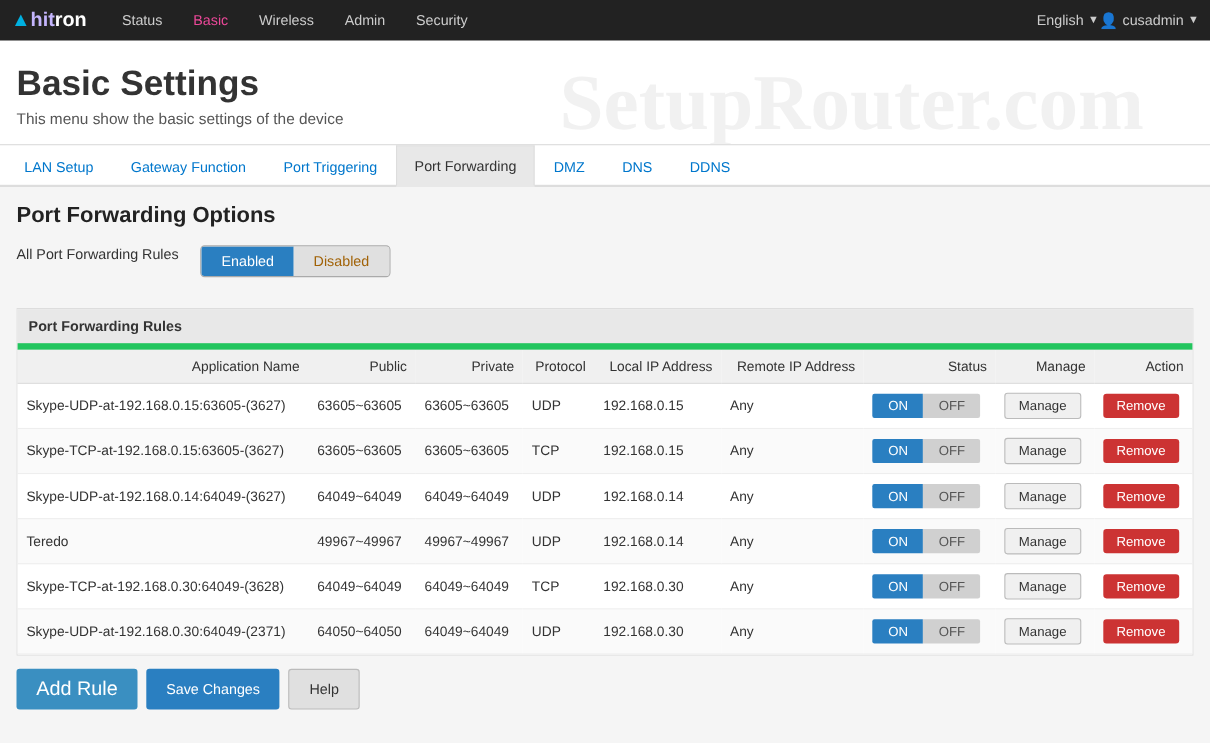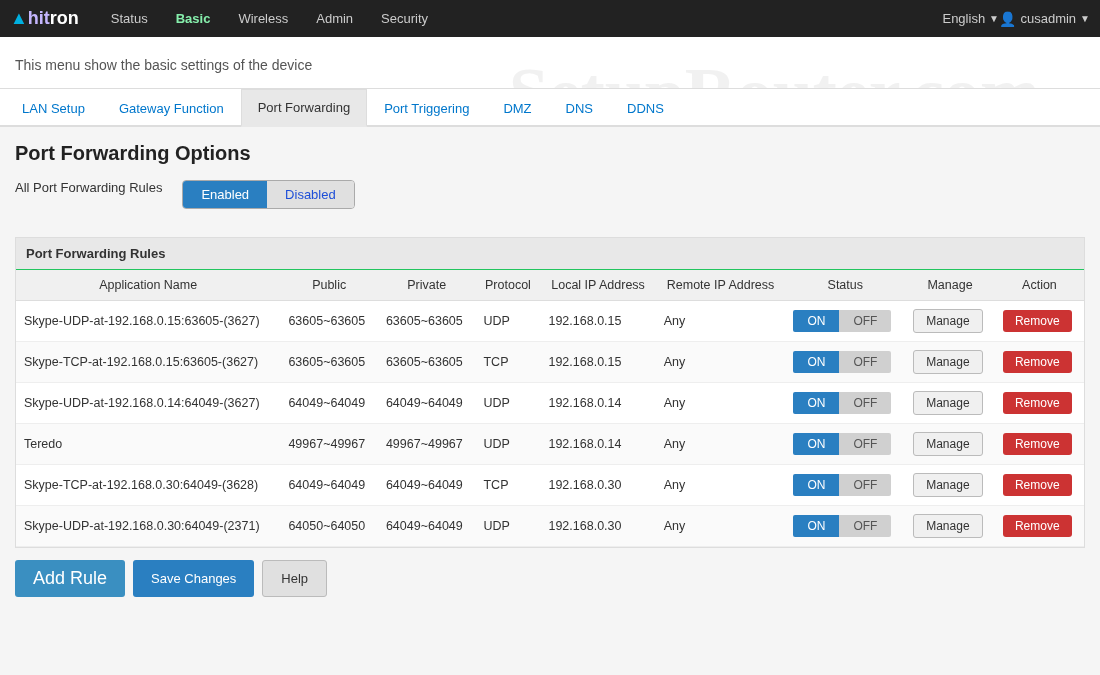--- a/index.html
+++ b/index.html
@@ -30,21 +30,21 @@
       gap: 4px;
       flex: 1;
     }
     .nav-item {
       color: #ccc;
       padding: 8px 12px;
       cursor: pointer;
       font-size: 13px;
       text-decoration: none;
     }
-    .nav-item.active { color: #86efac; font-weight: bold; }
+    .nav-item.active { color: #ec4899; font-weight: normal; }
     .navbar-right {
       display: flex;
       align-items: center;
       margin-left: auto;
       color: #ccc;
       font-size: 13px;
     }
     .navbar-right .lang-selector,
     .navbar-right .user-info {
       cursor: pointer;
@@ -135,50 +135,50 @@
       border: 1px solid #aaa;
       border-radius: 4px;
       overflow: hidden;
     }
     .toggle-btn {
       padding: 6px 18px;
       cursor: pointer;
       font-size: 13px;
       border: none;
       background: #e0e0e0;
-      color: #1d4ed8;
+      color: #a16207;
     }
     .toggle-btn.active-on {
       background: #2a7fc1;
       color: white;
     }
 
     
     .table-container {
       background: #fff;
       border: 1px solid #ddd;
     }
     .table-section-header {
       background: #e8e8e8;
       padding: 8px 10px;
       font-weight: bold;
       font-size: 13px;
-      border-bottom: 1px solid #22c55e;
+      border-bottom: 6px solid #22c55e;
     }
     table {
       width: 100%;
       border-collapse: collapse;
       font-size: 12.5px;
     }
     thead tr {
       background: #f0f0f0;
     }
     thead th {
       padding: 8px 8px;
-      text-align: center;
+      text-align: right;
       border-bottom: 1px solid #ddd;
       font-weight: normal;
       color: #333;
     }
     tbody tr {
       border-bottom: 1px solid #eee;
       background: #fff;
     }
     tbody tr:nth-child(even) {
       background: #fafafa;
@@ -294,29 +294,30 @@
     </div>
     <div class="user-info">
       <span class="user-icon">👤</span>
       <span>cusadmin</span>
       <span class="caret">▼</span>
     </div>
   </div>
 </nav>
 
 <div class="page-header">
+  <h1>Basic Settings</h1>
   <p>This menu show the basic settings of the device</p>
   <div class="watermark">SetupRouter.com</div>
 </div>
 
 <div class="sub-tabs">
   <div class="sub-tab">LAN Setup</div>
   <div class="sub-tab">Gateway Function</div>
+  <div class="sub-tab">Port Triggering</div>
   <div class="sub-tab active">Port Forwarding</div>
-  <div class="sub-tab">Port Triggering</div>
   <div class="sub-tab">DMZ</div>
   <div class="sub-tab">DNS</div>
   <div class="sub-tab">DDNS</div>
 </div>
 
 <div class="main-content">
   <div class="section-title">Port Forwarding Options</div>
 
   <div class="toggle-row">
     <span class="toggle-label">All Port Forwarding Rules</span>

